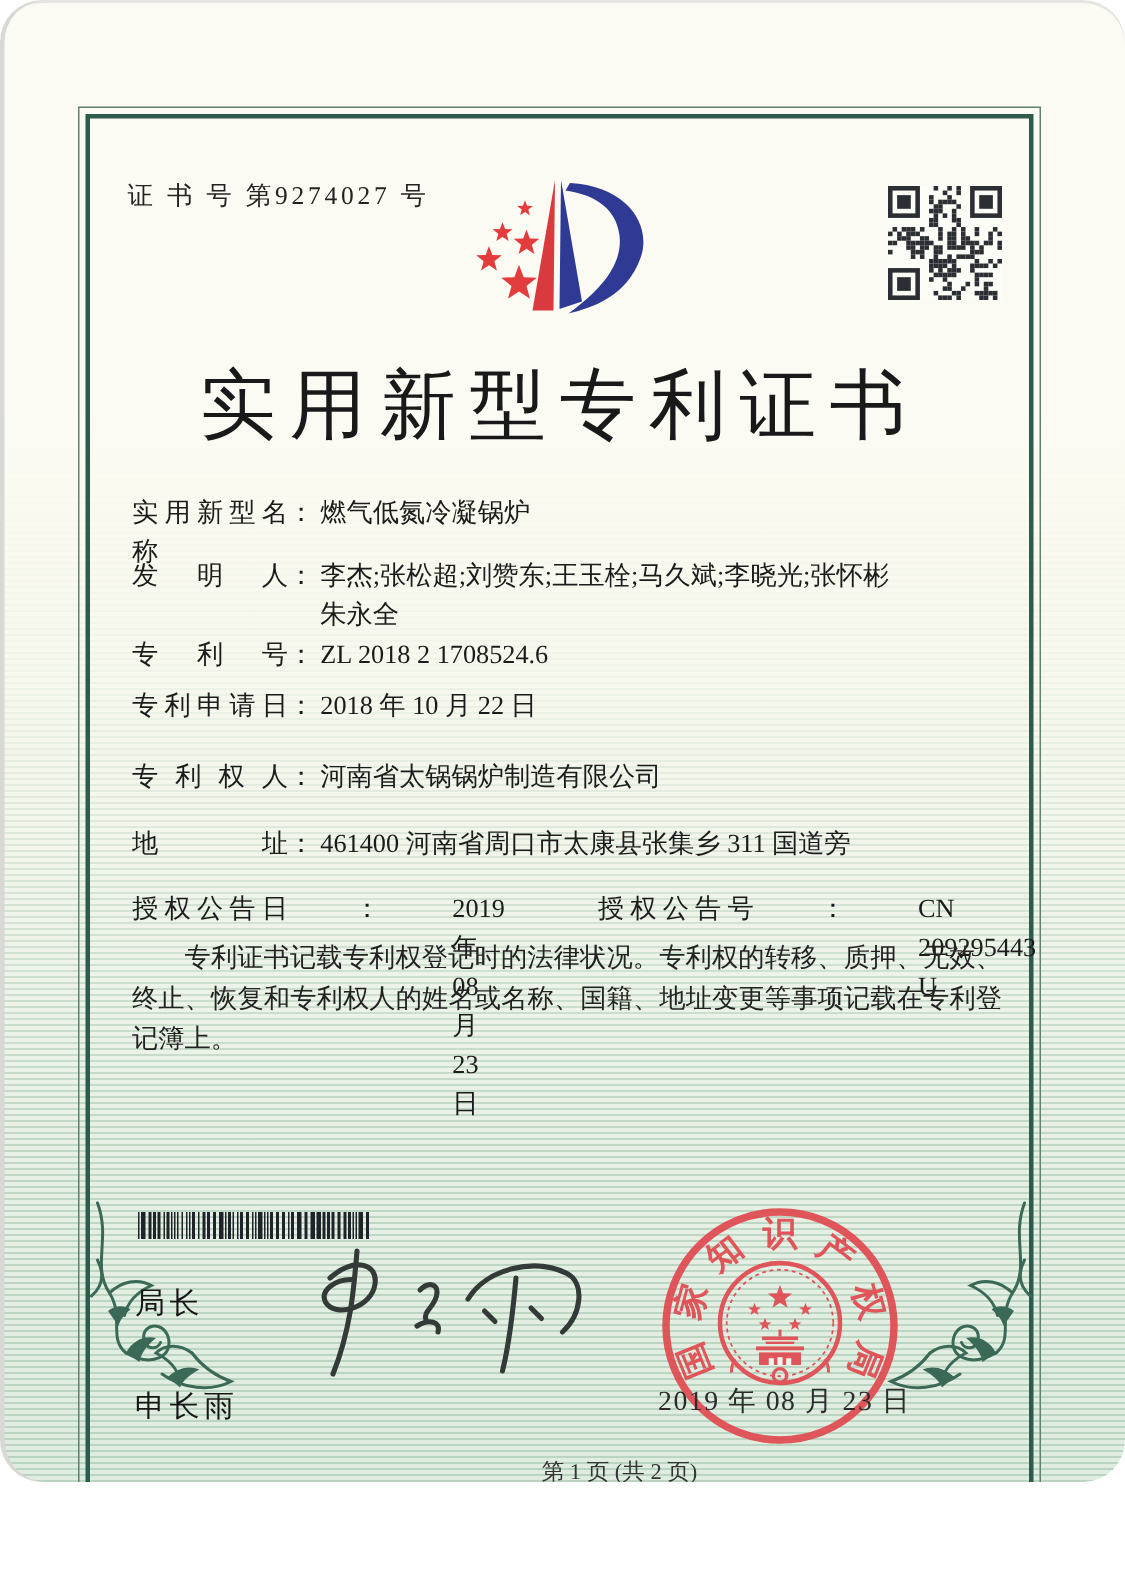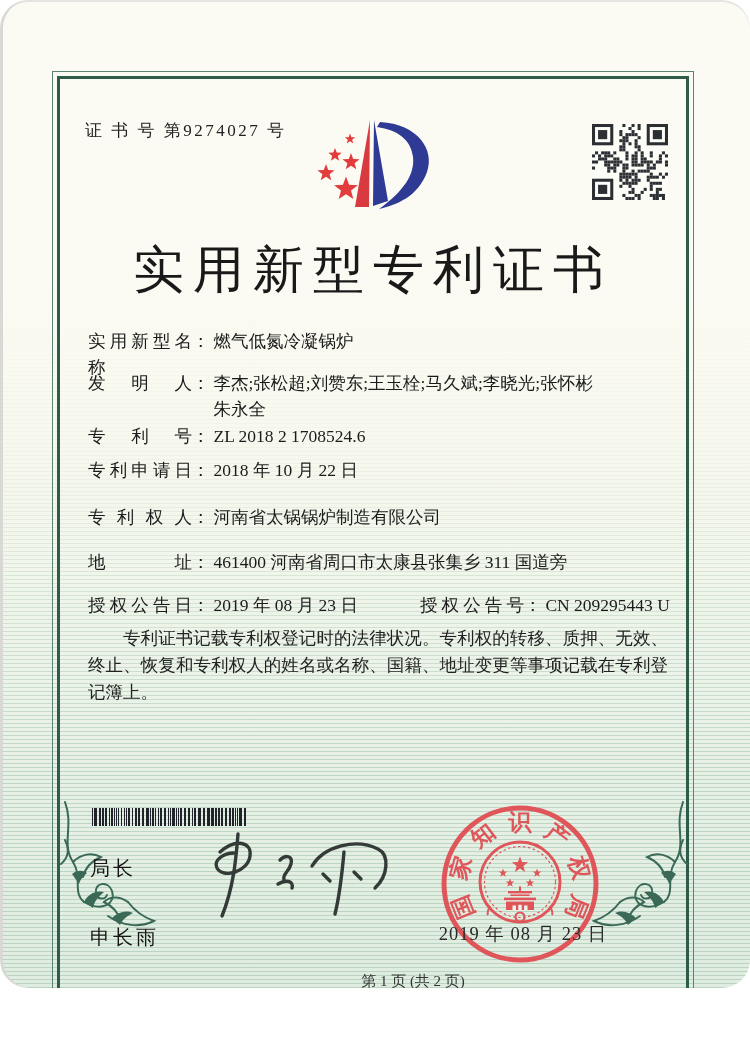--- a/index.html
+++ b/index.html
@@ -20,21 +20,21 @@
   .frame-inner{position:absolute;left:4px;top:4px;right:4px;bottom:4px;
     border:3px solid #2f5b4b;}
   .abs{position:absolute;}
   .cert-no{left:85px;top:119px;font-size:17px;letter-spacing:2.5px;color:#222;}
   .title{left:52px;top:236px;width:642px;text-align:center;font-size:51px;
     font-weight:normal;letter-spacing:9px;color:#191919;}
   .frow{left:88px;width:585px;font-size:17.5px;line-height:26px;display:flex;color:#1b1b1b;}
   .flabel{display:inline-block;width:104px;text-align:justify;text-align-last:justify;flex:none;}
   .fcolon{flex:none;}
   .fvalue{white-space:pre-line;margin-left:4px;}
-  .grant-group{display:flex;}
+  .grant-group{display:flex;gap:44px;}
   .paras{left:88px;top:625px;width:580px;font-size:17.5px;line-height:27px;
     text-align:justify;color:#222;}
   .paras p{margin:0;text-indent:2em;}
   .signer{left:90px;font-family:"Liberation Sans","DejaVu Sans",sans-serif;
     font-size:20px;letter-spacing:3px;color:#161616;}
   .seal-date{left:438px;top:921px;width:170px;text-align:center;font-size:18.5px;
     letter-spacing:1px;color:#2b2b2b;z-index:6;}
   .page-no{left:52px;top:972px;width:642px;text-align:center;font-size:15px;color:#333;padding-left:40px;}
   .back-note{left:0;top:1018px;width:750px;text-align:center;font-size:16px;
     letter-spacing:3px;color:#2a2a2a;}

